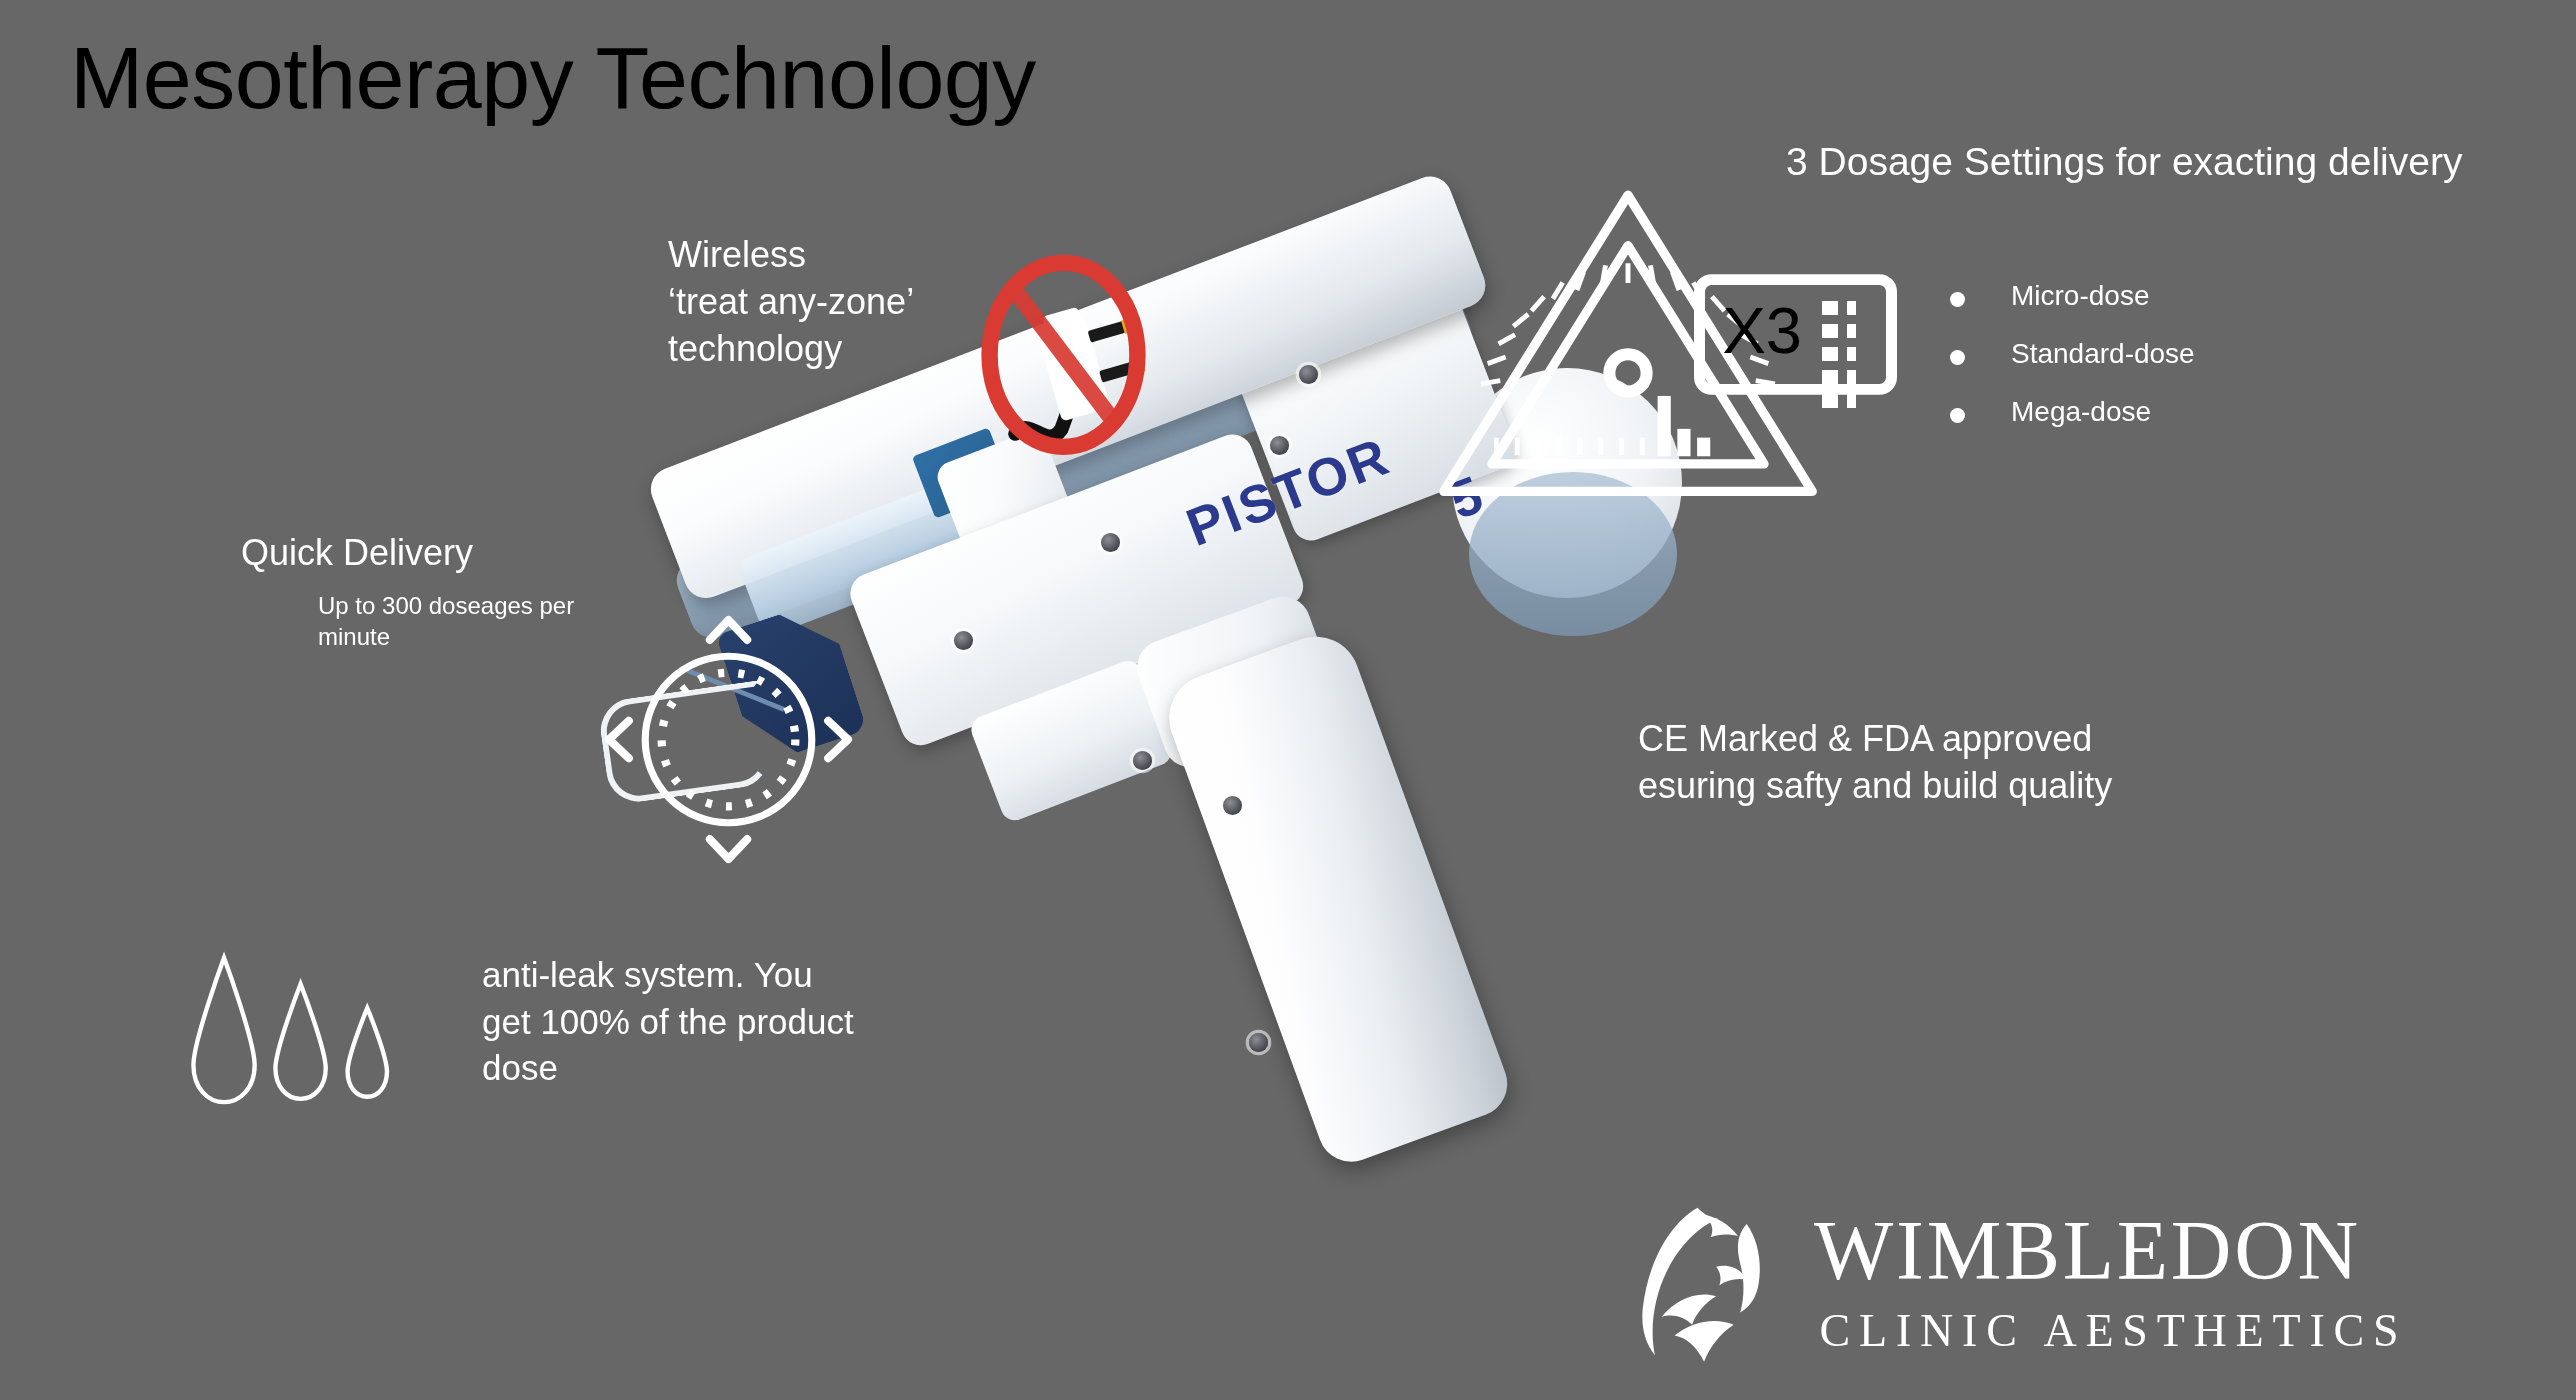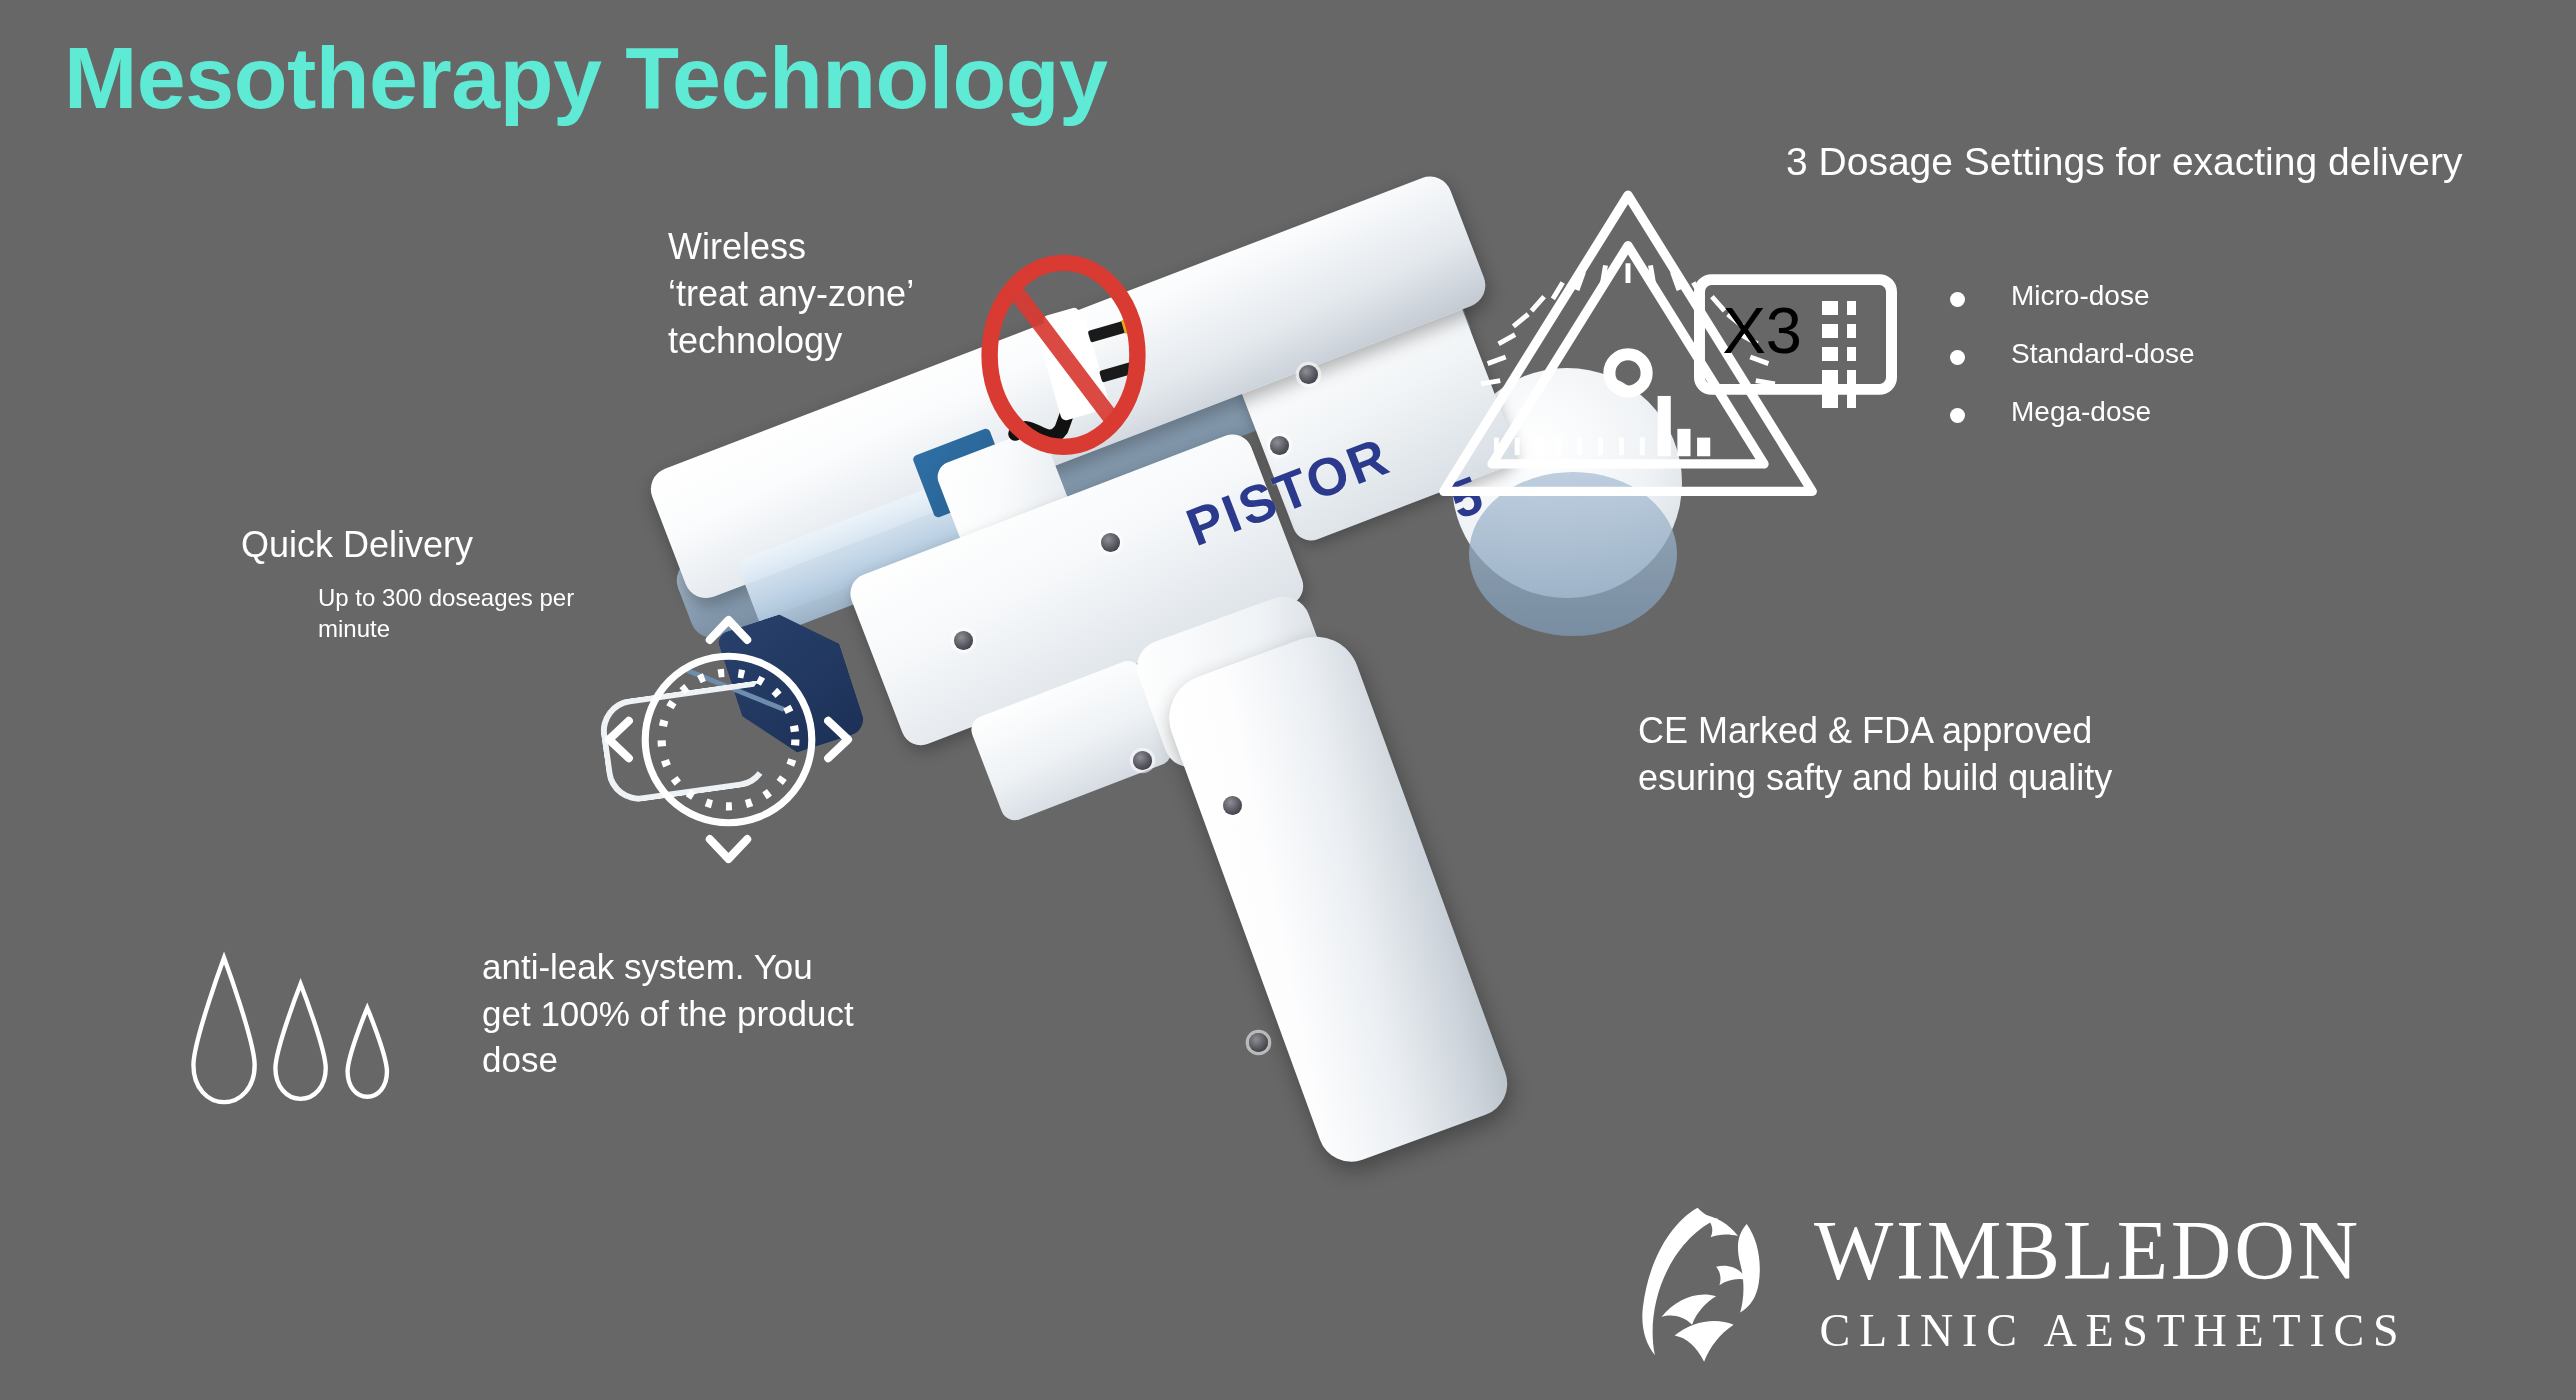--- a/index.html
+++ b/index.html
@@ -12,28 +12,28 @@
     width:2576px; height:1400px;
     background:#676767;
     overflow:hidden;
     font-family:"Liberation Sans", sans-serif;
     color:#ffffff;
     -webkit-font-smoothing:antialiased;
   }
 
   
   #title {
-    position:absolute; left:64px; top:27px;
+    position:absolute; left:70px; top:27px;
     font-size:88px; line-height:1.15;
-    font-weight:700; letter-spacing:-0.5px;
-    color:#5eead4; white-space:nowrap;
-  }
-
-  
-  .txtblk { position:absolute; color:#ffffff; font-weight:400; }
+    font-weight:400; letter-spacing:-0.5px;
+    color:#000000; white-space:nowrap;
+  }
+
+  
+  .txtblk { position:absolute; color:#ffffff; font-weight:400;margin-top:8px; }
   .txtblk .ln { display:block; white-space:nowrap; }
 
   #wireless-block { left:668px; top:224px; font-size:36px; line-height:1.30; }
   #quick-block-head { left:241px; top:522px; font-size:36px; line-height:1.30; }
   #quick-block-body { left:318px; top:582px; font-size:24px; line-height:1.30; width:307px; }
   #quick-block-body .ln { white-space:normal; }
   #antileak-block { left:482px; top:944px; font-size:35px; line-height:1.33; }
   #ce-block { left:1638px; top:708px; font-size:36px; line-height:1.30; }
 
   

